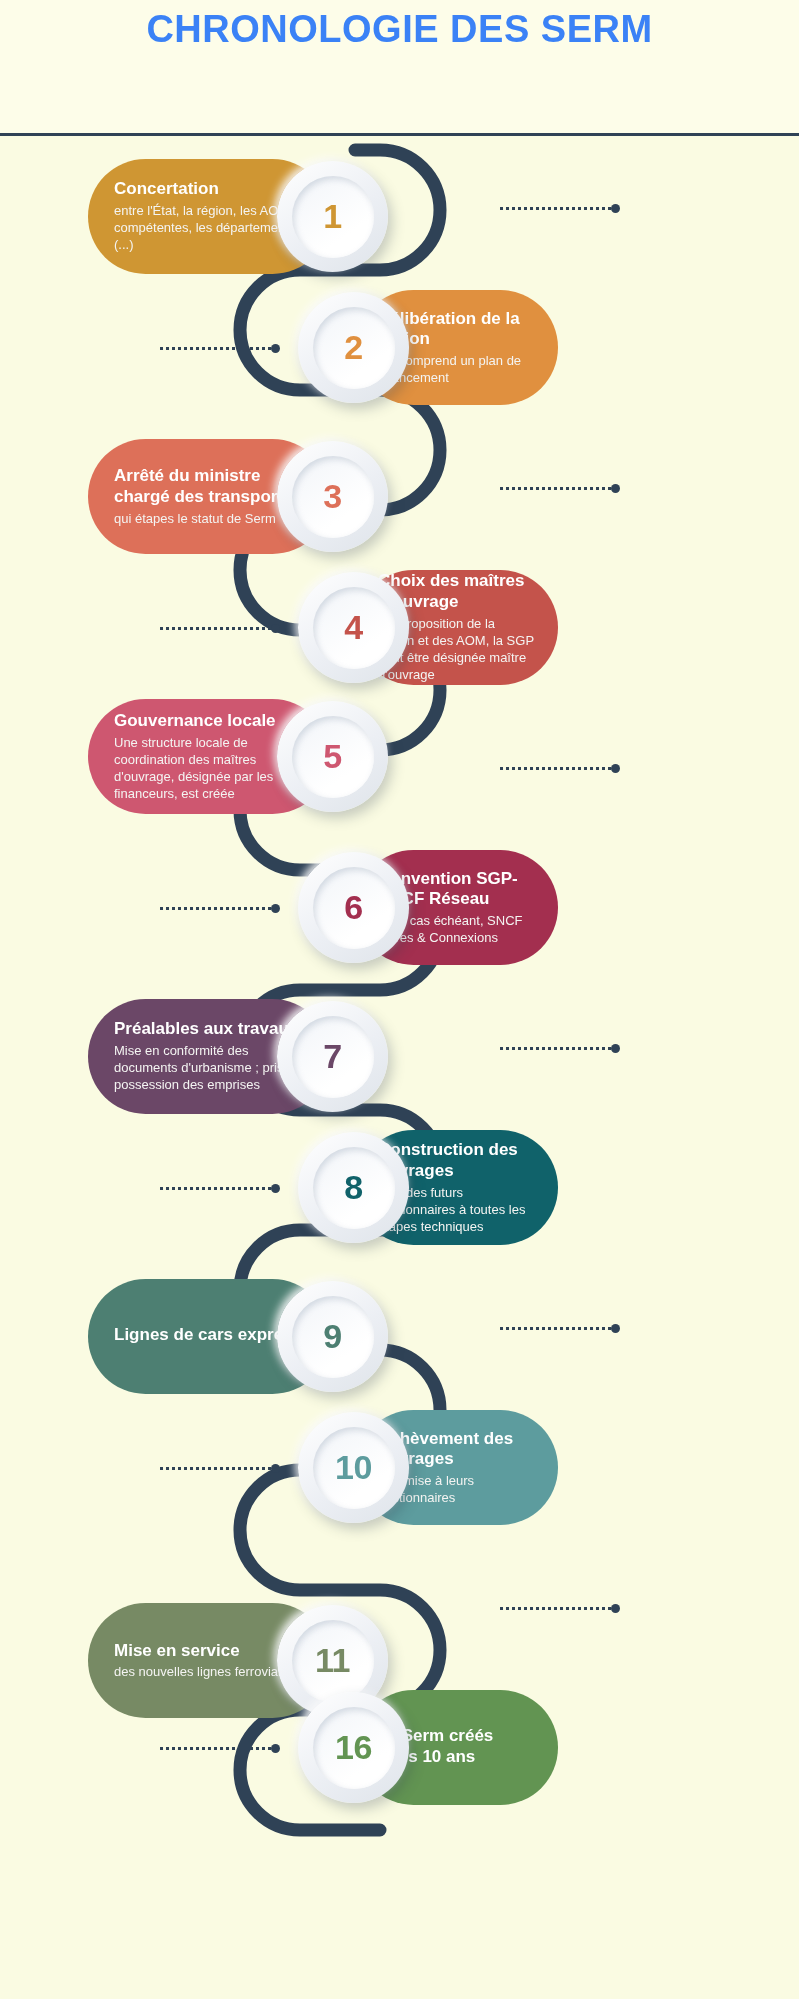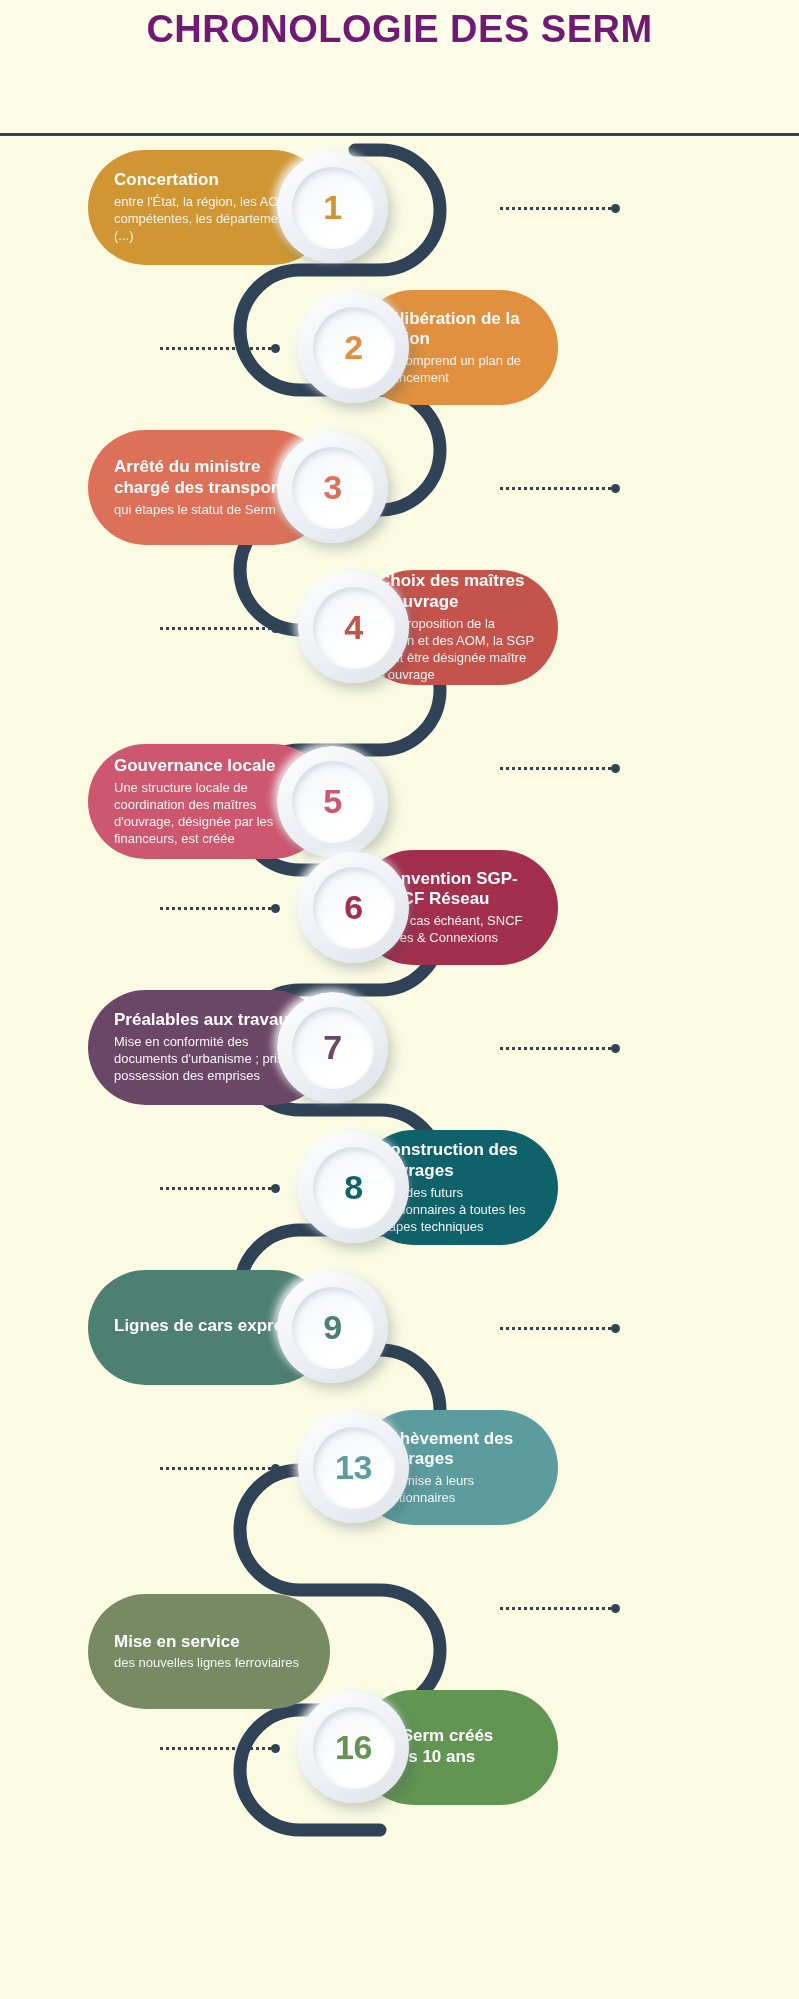--- a/index.html
+++ b/index.html
@@ -24,21 +24,21 @@
     height: 136px;
     background: #fdfde9;
     border-bottom: 3px solid #2f4256;
     text-align: center;
     padding-top: 8px;
   }
   #header h1 {
     font-size: 38px;
     font-weight: 800;
     letter-spacing: 0.5px;
-    color: #701a75;
+    color: #3b82f6;
     line-height: 1.12;
   }
   #header h2 {
     font-size: 21px;
     font-weight: 800;
     color: #2f4256;
     line-height: 1.25;
     margin-top: 7px;
     padding: 0 120px;
   }
@@ -53,21 +53,21 @@
   }
 
   
   .step {
     position: absolute;
     display: flex;
     align-items: center;
     height: 115px;
     border-radius: 58px;
   }
-  .step.left  { left: 88px;  width: 300px; flex-direction: row;         justify-content: flex-start; }
+  .step.left  { left: 88px;  width: 300px; flex-direction: row;         justify-content: flex-start; margin-top: 9px; }
   .step.right { left: 298px; width: 260px; flex-direction: row-reverse; justify-content: flex-start; }
 
   
   .card {
     position: absolute;
     top: 0;
     height: 115px;
     border-radius: 58px;
     display: flex;
     flex-direction: column;
@@ -241,21 +241,21 @@
           <div class="sub">sur proposition de la région et des AOM, la SGP peut être désignée maître d'ouvrage</div>
         </div>
         <div class="badge">
           <span class="num" style="color: rgb(196, 83, 75);">4</span>
         </div>
       </div>
       <div class="dots to-right" style="top: 767px;">
         <div class="line"></div>
         <div class="dot"></div>
       </div>
-      <div class="step left" style="top: 744px;">
+      <div class="step left" style="top: 690px;">
         <div class="card" style="background: rgb(206, 87, 112);">
           <div class="ttl">Gouvernance locale</div>
           <div class="sub">Une structure locale de coordination des maîtres d'ouvrage, désignée par les financeurs, est créée</div>
         </div>
         <div class="badge">
           <span class="num" style="color: rgb(206, 87, 112);">5</span>
         </div>
       </div>
       <div class="dots to-left" style="top: 907px;">
         <div class="line"></div>
@@ -311,32 +311,35 @@
       <div class="dots to-left" style="top: 1467px;">
         <div class="line"></div>
         <div class="dot"></div>
       </div>
       <div class="step right" style="top: 1410px;">
         <div class="card" style="background: rgb(93, 156, 158);">
           <div class="ttl">Achèvement des ouvrages</div>
           <div class="sub">et remise à leurs gestionnaires</div>
         </div>
         <div class="badge">
-          <span class="num" style="color: rgb(93, 156, 158);">13</span>
+          <span class="num" style="color: rgb(93, 156, 158);">10</span>
         </div>
       </div>
       <div class="dots to-right" style="top: 1607px;">
         <div class="line"></div>
         <div class="dot"></div>
       </div>
       <div class="step left" style="top: 1594px; text-decoration: underline;">
         <div class="card" style="background: rgb(119, 138, 100);">
           <div class="ttl">Mise en service</div>
           <div class="sub">des nouvelles lignes ferroviaires</div>
         </div>
+        <div class="badge">
+          <span class="num" style="color: rgb(119, 138, 100);">11</span>
+        </div>
       </div>
       <div class="dots to-left" style="top: 1747px;">
         <div class="line"></div>
         <div class="dot"></div>
       </div>
       <div class="step right" style="top: 1690px;">
         <div class="card" style="background: rgb(98, 148, 82);">
           <div class="ttl">10 Serm créés dans 10 ans</div>
         </div>
         <div class="badge">

